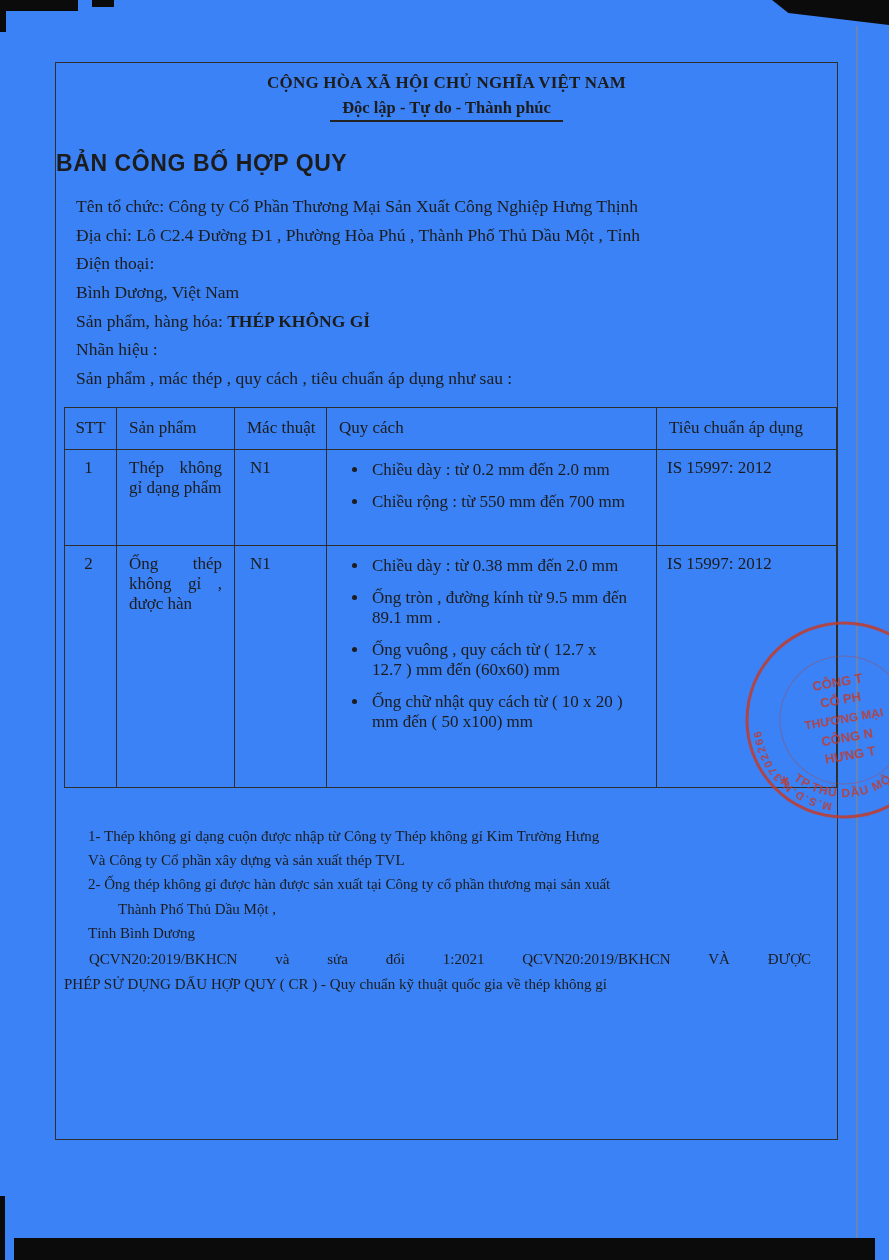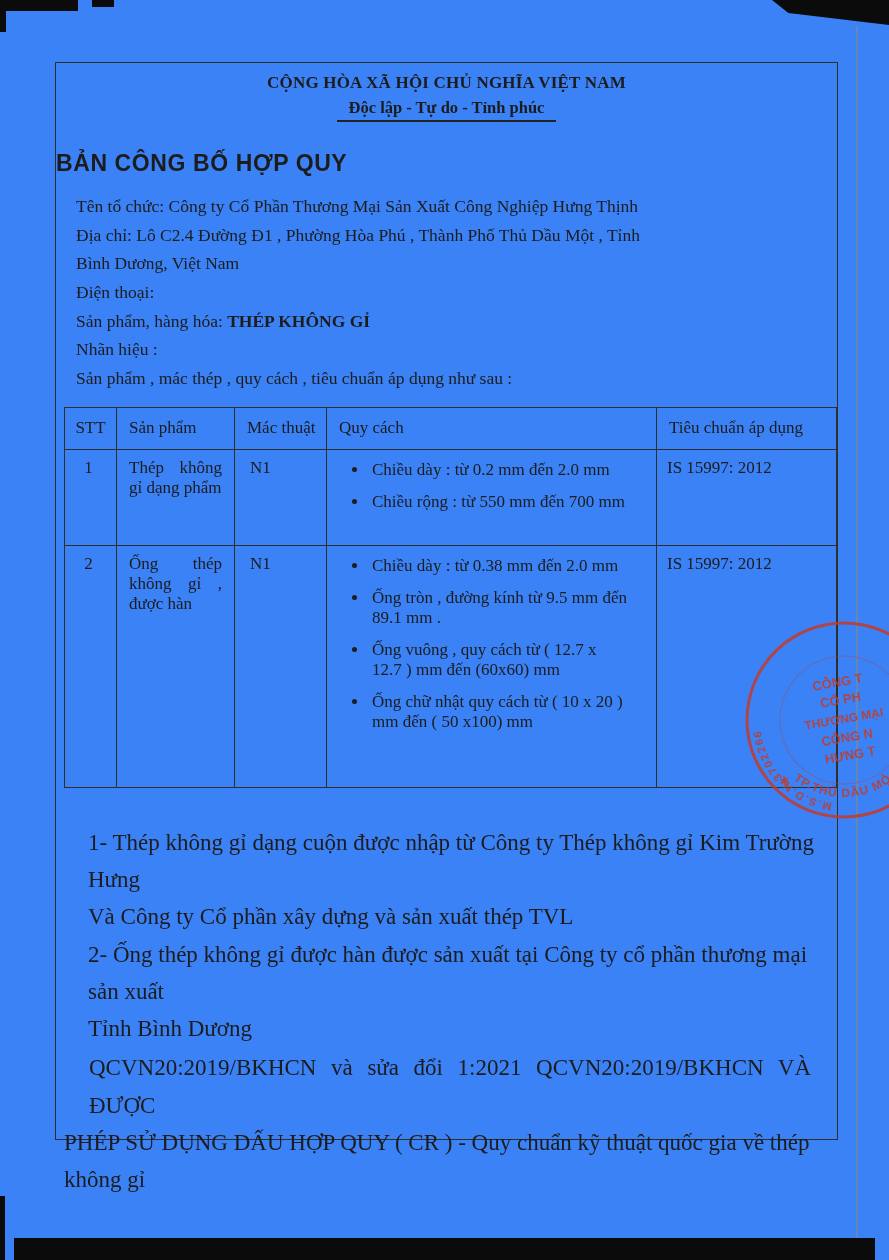--- a/index.html
+++ b/index.html
@@ -42,21 +42,21 @@
   tr.r1 { height:96px; }
   tr.r2 { height:242px; }
   td.stt { text-align:center; padding-left:4px; }
   td.sp  { text-align:justify; padding-right:12px; }
   td.mt  { padding-left:15px; }
   td.qc  { padding-left:14px; padding-right:28px; }
   td.tc  { padding-left:10px; }
   ul.qlist { margin:0; padding-left:28px; }
   ul.qlist li { margin:2px 0 12px 0; padding-left:3px; text-align:left; }
 
-  .notes { margin:36px 14px 0 32px; font-size:23px; line-height:1.62; }
+  .notes { margin:36px 14px 0 32px; font-size:15px; line-height:1.62; }
   .notes .indent { margin-left:30px; }
   .final { margin:2px 12px 0 -24px; }
   .final .f1 { padding-left:25px; text-align:justify; text-align-last:justify; }
   .final .f2 { margin-top:0; }
 
   .artifact { position:absolute; background:#0b0b0b; }
   .a-tl1 { left:0; top:0; width:78px; height:11px; }
   .a-tl2 { left:92px; top:0; width:22px; height:7px; }
   .a-tl3 { left:0; top:0; width:6px; height:32px; }
   .a-tr  { left:772px; top:0; width:117px; height:25px;
@@ -78,30 +78,30 @@
   <div class="artifact a-tl3"></div>
   <div class="artifact a-tr"></div>
   <div class="artifact a-redge"></div>
   <div class="artifact a-bot"></div>
   <div class="artifact a-bl"></div>
 
   <div class="frame">
 
     <div class="header">
       <div class="national">CỘNG HÒA XÃ HỘI CHỦ NGHĨA VIỆT NAM</div>
-      <div><span class="motto">Độc lập - Tự do - Tỉnh phúc</span></div>
+      <div><span class="motto">Độc lập - Tự do - Thành phúc</span></div>
     </div>
 
     <div class="title">BẢN CÔNG BỐ HỢP QUY</div>
 
     <div class="body-text">
       <div class="ln">Tên tổ chức: Công ty Cổ Phần Thương Mại Sản Xuất Công Nghiệp Hưng Thịnh</div>
       <div class="ln">Địa chỉ: Lô C2.4 Đường Đ1 , Phường Hòa Phú , Thành Phố Thủ Dầu Một , Tỉnh</div>
+      <div class="ln gap-top">Điện thoại:</div>
       <div class="ln">Bình Dương, Việt Nam</div>
-      <div class="ln gap-top">Điện thoại:</div>
       <div class="ln gap-top">
         <span>Sản phẩm, hàng hóa: </span><span class="bold">THÉP KHÔNG GỈ</span>
       </div>
       <div class="ln">Nhãn hiệu :</div>
       <div class="ln">Sản phẩm , mác thép , quy cách , tiêu chuẩn áp dụng như sau :</div>
     </div>
 
     <table class="spec">
       <colgroup>
         <col style="width:52px">
@@ -146,20 +146,21 @@
           </td>
           <td class="tc">IS 15997: 2012</td>
         </tr>
       </tbody>
     </table>
 
     <div class="notes">
       <div>1- Thép không gỉ dạng cuộn được nhập từ Công ty Thép không gỉ Kim Trường Hưng</div>
       <div>Và Công ty Cổ phần xây dựng và sản xuất thép TVL</div>
       <div>2- Ống thép không gỉ được hàn được sản xuất tại Công ty cổ phần thương mại sản xuất</div>
+      <div class="indent">Thành Phố Thủ Dầu Một ,</div>
       <div>Tỉnh Bình Dương</div>
       <div class="final">
         <div class="f1">QCVN20:2019/BKHCN và sửa đổi 1:2021 QCVN20:2019/BKHCN VÀ ĐƯỢC</div>
         <div class="f2">PHÉP SỬ DỤNG DẤU HỢP QUY ( CR ) -  Quy chuẩn kỹ thuật quốc gia về thép không gỉ</div>
       </div>
     </div>
 
   </div>
 
   <svg class="stamp-svg" width="210" height="220" viewBox="0 0 210 220" xmlns="http://www.w3.org/2000/svg">

